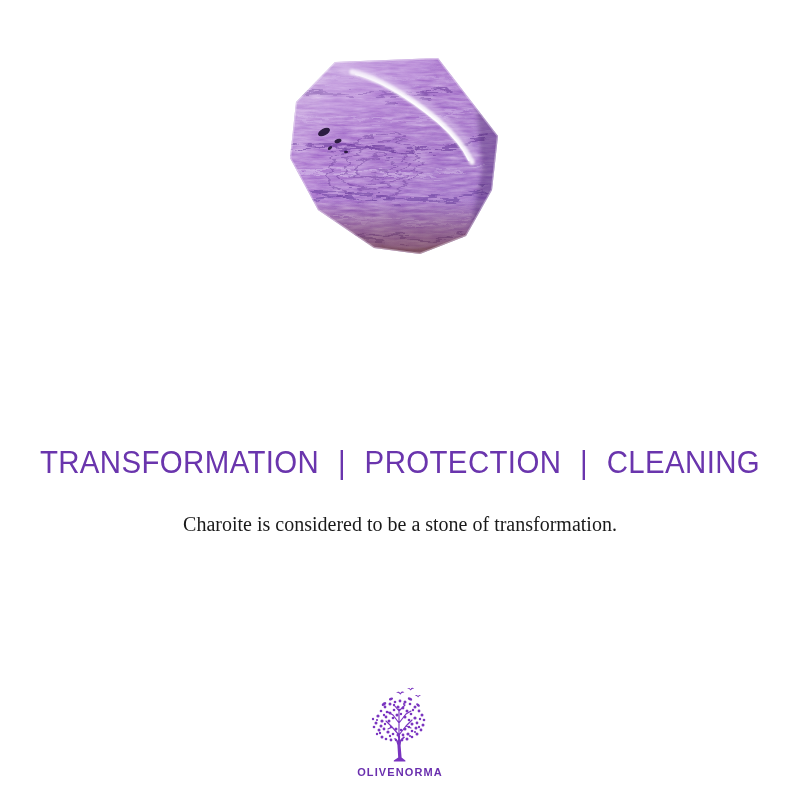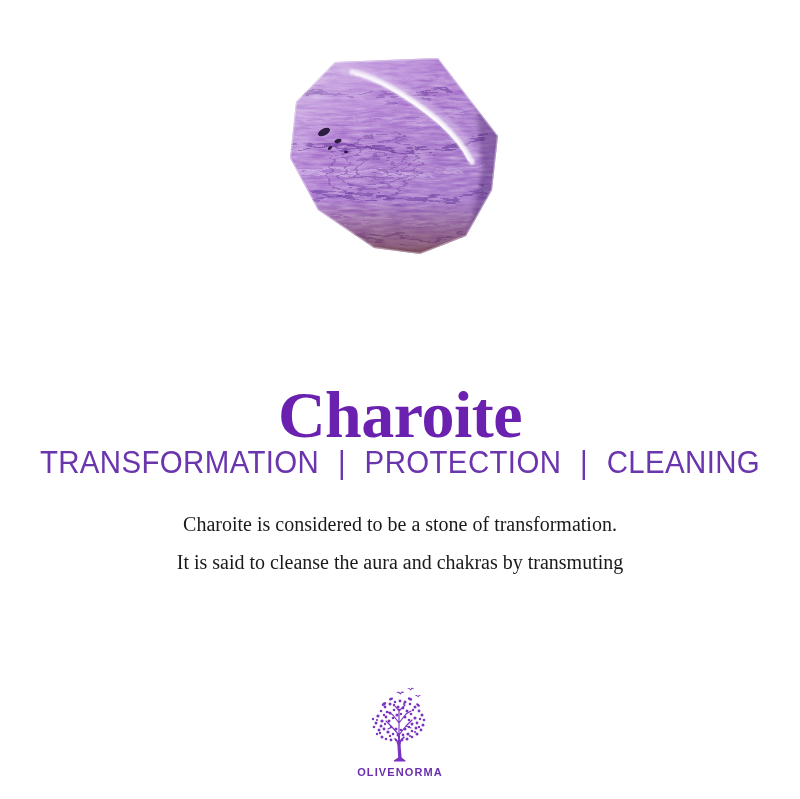--- a/index.html
+++ b/index.html
@@ -228,33 +228,31 @@
         <rect x="0" y="160" width="250" height="70" fill="url(#bottomRim)"></rect>
         <path d="M96,200 C124,214 168,214 200,192 C176,212 130,218 96,200 Z" fill="#5c3228" opacity="0.75" filter="url(#tinyBlur)"></path>
 
         <path d="M206,60 L232,96 L226,158 L198,200 L212,130 Z" fill="#3d1c5e" opacity="0.35" filter="url(#softBlur)"></path>
       </g>
 
       <path d="M65,22 L168,18 L228,96 L222,150 L196,196 L150,214 L104,208 L48,170 L20,118 L26,62 Z" fill="none" stroke="#ffffff" stroke-width="2.5" opacity="0.35"></path>
     </svg>
   </div>
 
-  <h1 class="title">Charoite</h1>
 
   <div class="keywords">
     <span class="kw">TRANSFORMATION</span>
     <span class="sep">|</span>
     <span class="kw">PROTECTION</span>
     <span class="sep">|</span>
     <span class="kw">CLEANING</span>
   </div>
 
   <div class="body-copy">
     <span class="line">Charoite is considered to be a stone of transformation.</span>
-    <span class="line">It is said to cleanse the aura and chakras by transmuting</span>
   </div>
 
   <div class="logo">
     <svg class="logo-mark" viewBox="0 0 80 82" aria-hidden="true">
       <g fill="#7a35c0">
 
         <path d="M38.2,74.5 L37.4,62 L36.2,58 L33.6,55.5 L35.6,55.2 L38.0,57.8 L38.4,50 L39.6,50 L40.1,57.2
                  L43.4,53.6 L45.2,53.9 L41.1,58.4 L40.6,62.4 L41.6,74.5 L45.4,77.4 L45.4,78.4 L33.8,78.4
                  L33.8,77.4 Z"></path>
 

